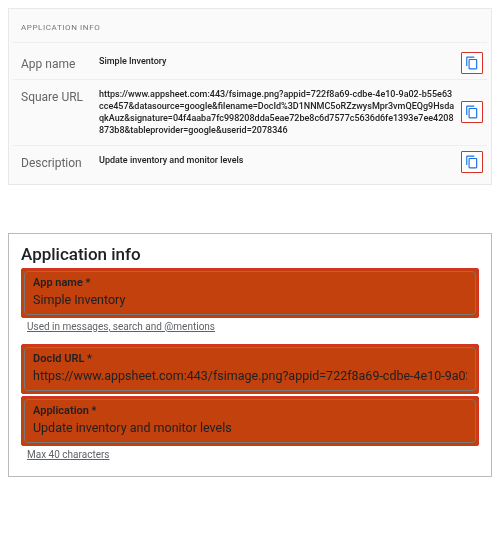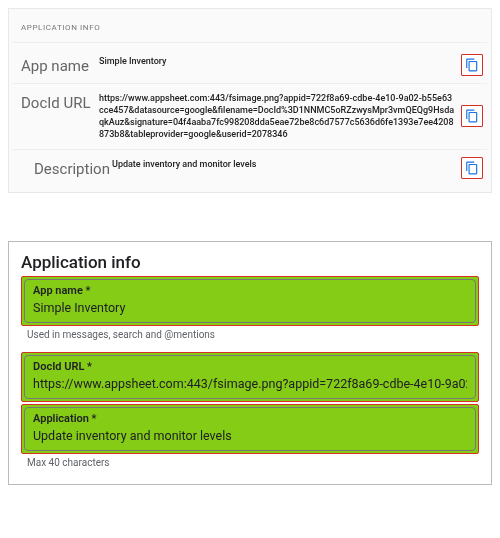--- a/index.html
+++ b/index.html
@@ -29,26 +29,26 @@
       margin-bottom: 4px;
       text-transform: uppercase;
     }
     .info-row {
       display: flex;
       align-items: flex-start;
       padding: 8px 4px 8px 8px;
       border-bottom: 1px solid #eee;
       position: relative;
     }
-    .info-row:last-child { border-bottom: none; margin-left: 13px; }
+    .info-row:last-child { border-bottom: none; }
     .info-label {
       width: 78px;
       flex-shrink: 0;
       color: #666;
-      font-size: 15px;
+      font-size: 12px;
       padding-top: 2px;
     }
     .info-value {
       flex: 1;
       color: #222;
       font-size: 9px;
       line-height: 1.35;
       word-break: break-all;
       padding-right: 28px;
       font-weight: 500;
@@ -88,21 +88,21 @@
     }
     .panel-bottom .subheader {
       font-size: 11px;
       color: #5f6368;
       margin-bottom: 12px;
     }
     .field-wrap {
       border: 1.5px solid #d93025;
       border-radius: 2px;
       margin-bottom: 2px;
-      background: #84cc16;
+      background: #c2410c;
     }
     .field-inner {
       border: 1px solid #777;
       border-radius: 4px;
       margin: 2px;
       padding: 4px 8px 6px 8px;
     }
     .field-label {
       font-size: 11px;
       color: #202124;
@@ -120,41 +120,42 @@
       padding: 1px 0;
       font-family: inherit;
       white-space: nowrap;
       overflow: hidden;
       text-overflow: clip;
     }
     .field-hint {
       font-size: 10px;
       color: #5f6368;
       margin: 3px 4px 12px 6px;
+      text-decoration: underline;
     }
     .field-hint:last-child { margin-bottom: 2px; }
   </style>
 </head>
 <body>
 
 <div class="panel-top">
   <div class="section-header">APPLICATION INFO</div>
 
   <div class="info-row">
     <div class="info-label">App name</div>
     <div class="info-value">Simple Inventory</div>
     <div class="copy-btn">
       <svg viewBox="0 0 24 24">
           <path fill="#1a73e8" d="M16 1H4c-1.1 0-2 .9-2 2v14h2V3h12V1zm3 4H8c-1.1 0-2 .9-2 2v14c0 1.1.9 2 2 2h11c1.1 0 2-.9 2-2V7c0-1.1-.9-2-2-2zm0 16H8V7h11v14z"></path>
         </svg>
     </div>
   </div>
 
   <div class="info-row">
-    <div class="info-label">DocId URL</div>
+    <div class="info-label">Square URL</div>
     <div class="info-value">https://www.appsheet.com:443/fsimage.png?appid=722f8a69-cdbe-4e10-9a02-b55e63cce457&amp;datasource=google&amp;filename=DocId%3D1NNMC5oRZzwysMpr3vmQEQg9HsdaqkAuz&amp;signature=04f4aaba7fc998208dda5eae72be8c6d7577c5636d6fe1393e7ee4208873b8&amp;tableprovider=google&amp;userid=2078346</div>
     <div class="copy-btn">
       <svg viewBox="0 0 24 24">
           <path fill="#1a73e8" d="M16 1H4c-1.1 0-2 .9-2 2v14h2V3h12V1zm3 4H8c-1.1 0-2 .9-2 2v14c0 1.1.9 2 2 2h11c1.1 0 2-.9 2-2V7c0-1.1-.9-2-2-2zm0 16H8V7h11v14z"></path>
         </svg>
     </div>
   </div>
 
   <div class="info-row">
     <div class="info-label">Description</div>

